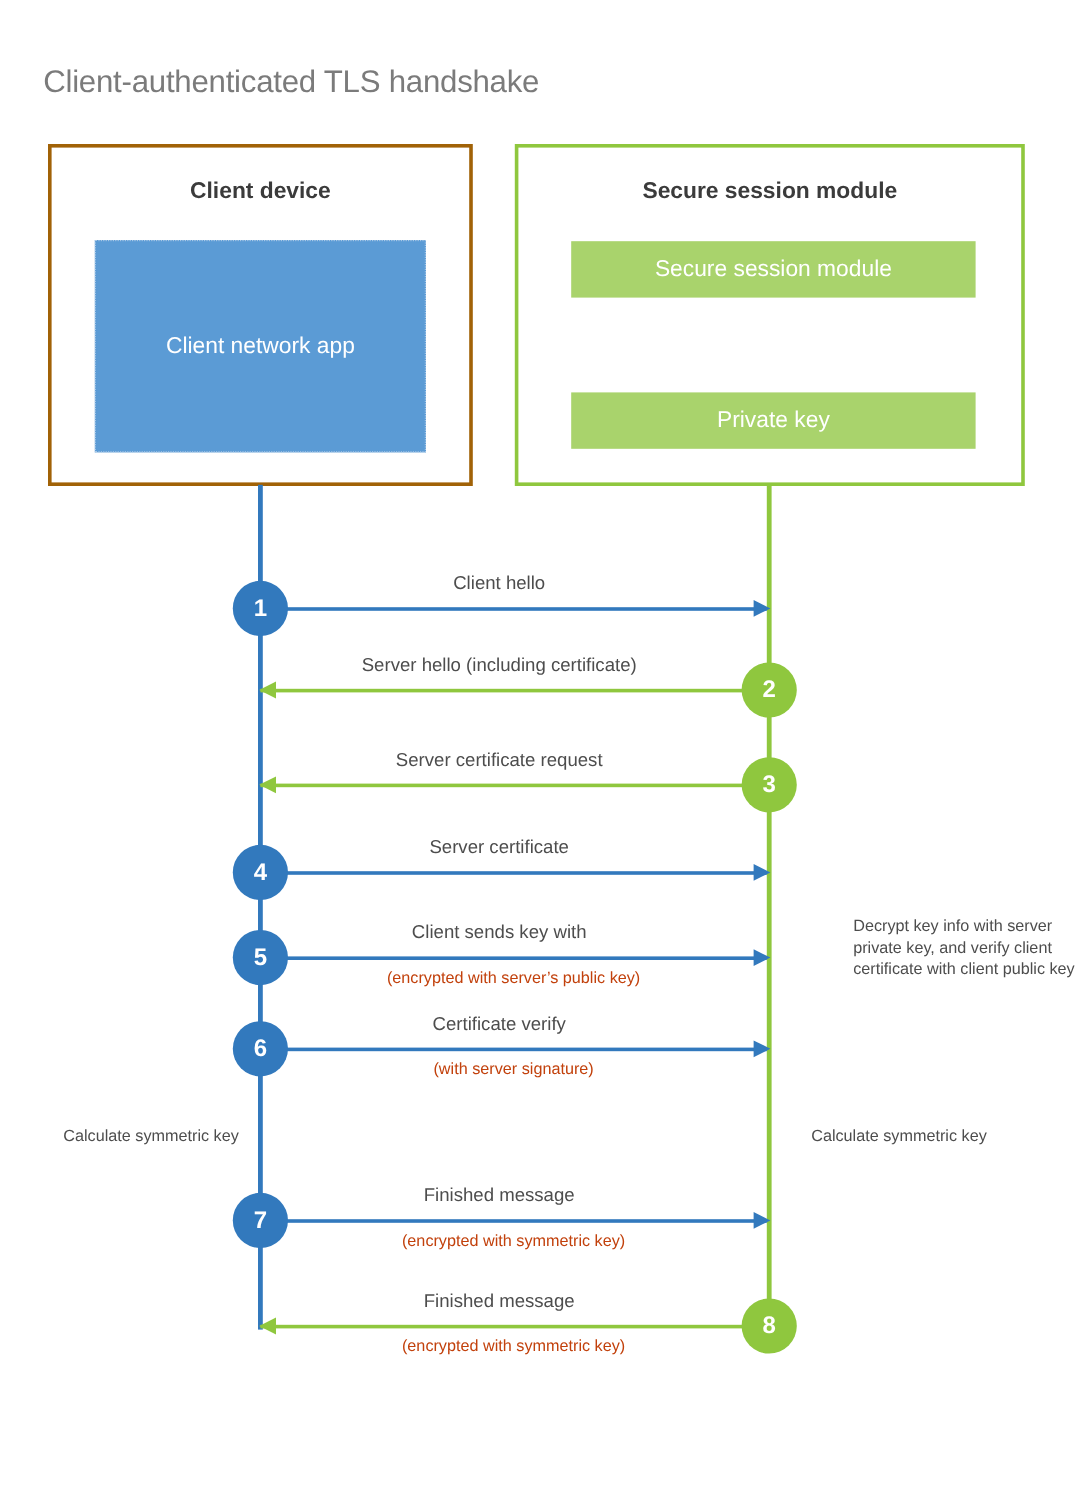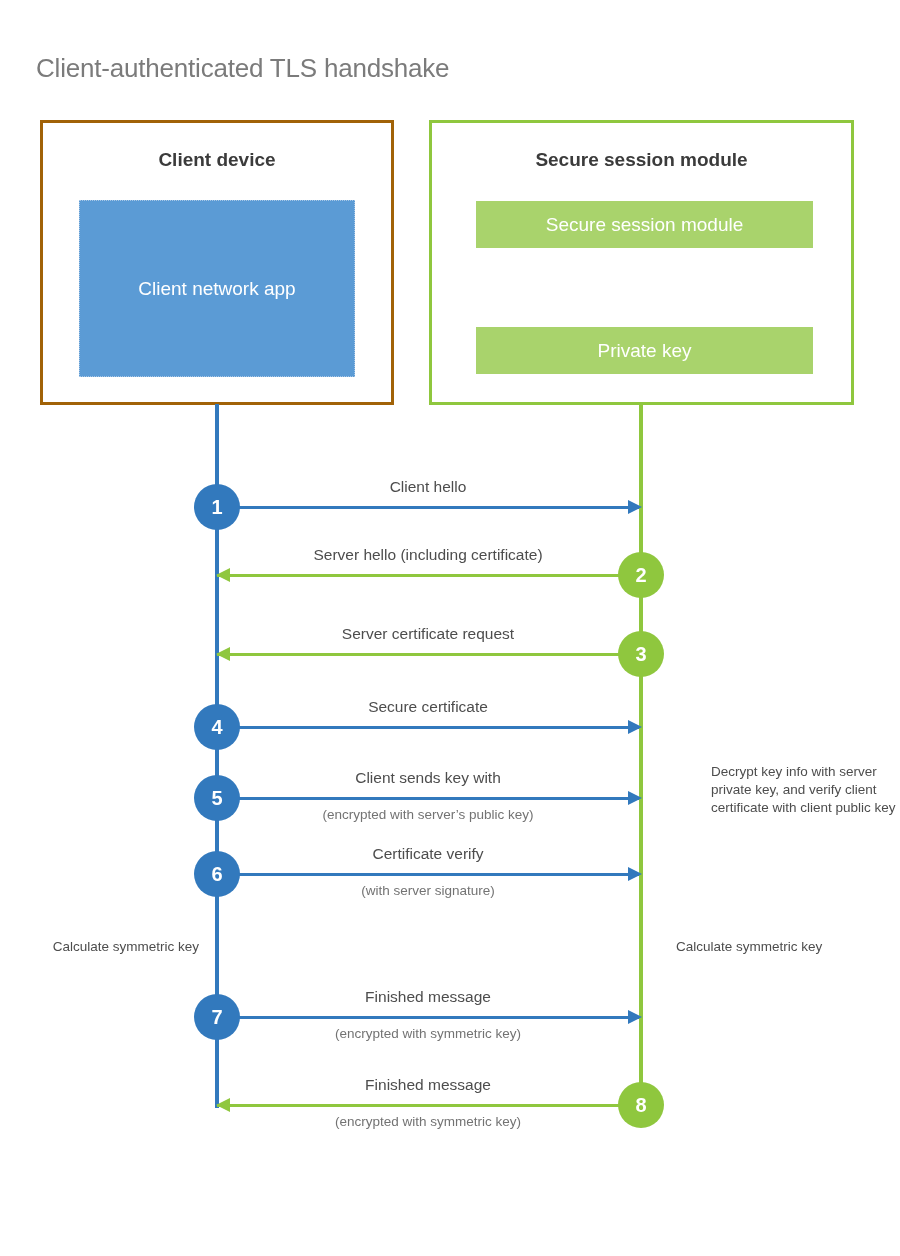--- a/index.html
+++ b/index.html
@@ -149,37 +149,37 @@
   .arrow-head.right {
     left: 628px;
     border-left: 14px solid #3279bd;
   }
   .arrow-head.left {
     left: 216px;
     border-right: 14px solid #8fc73e;
   }
   .msg-label {
     position: absolute;
-    left: 228px;
+    left: 216px;
     width: 400px;
     text-align: center;
     font-size: 15.5px;
     font-weight: 300;
     color: #4d4d4d;
     top: -29px;
     white-space: nowrap;
   }
   .msg-sublabel {
     position: absolute;
     left: 228px;
     width: 400px;
     text-align: center;
     font-size: 13.5px;
     font-weight: 300;
-    color: #737373;
+    color: #c2410c;
     top: 9px;
     white-space: nowrap;
   }
 
   
   .step-badge {
     position: absolute;
     width: 46px;
     height: 46px;
     border-radius: 50%;
@@ -248,21 +248,21 @@
       </div>
       <div class="msg" style="top: 654px;">
         <div class="msg-line s2c"></div>
         <div class="arrow-head left"></div>
         <div class="msg-label">Server certificate request</div>
         <div class="step-badge server-side">3</div>
       </div>
       <div class="msg" style="top: 727px;">
         <div class="msg-line c2s"></div>
         <div class="arrow-head right"></div>
-        <div class="msg-label">Secure certificate</div>
+        <div class="msg-label">Server certificate</div>
         <div class="step-badge client-side">4</div>
       </div>
       <div class="msg" style="top: 798px;">
         <div class="msg-line c2s"></div>
         <div class="arrow-head right"></div>
         <div class="msg-label">Client sends key with</div>
         <div class="msg-sublabel">(encrypted with server’s public key)</div>
         <div class="step-badge client-side">5</div>
       </div>
       <div class="msg" style="top: 874px;">

